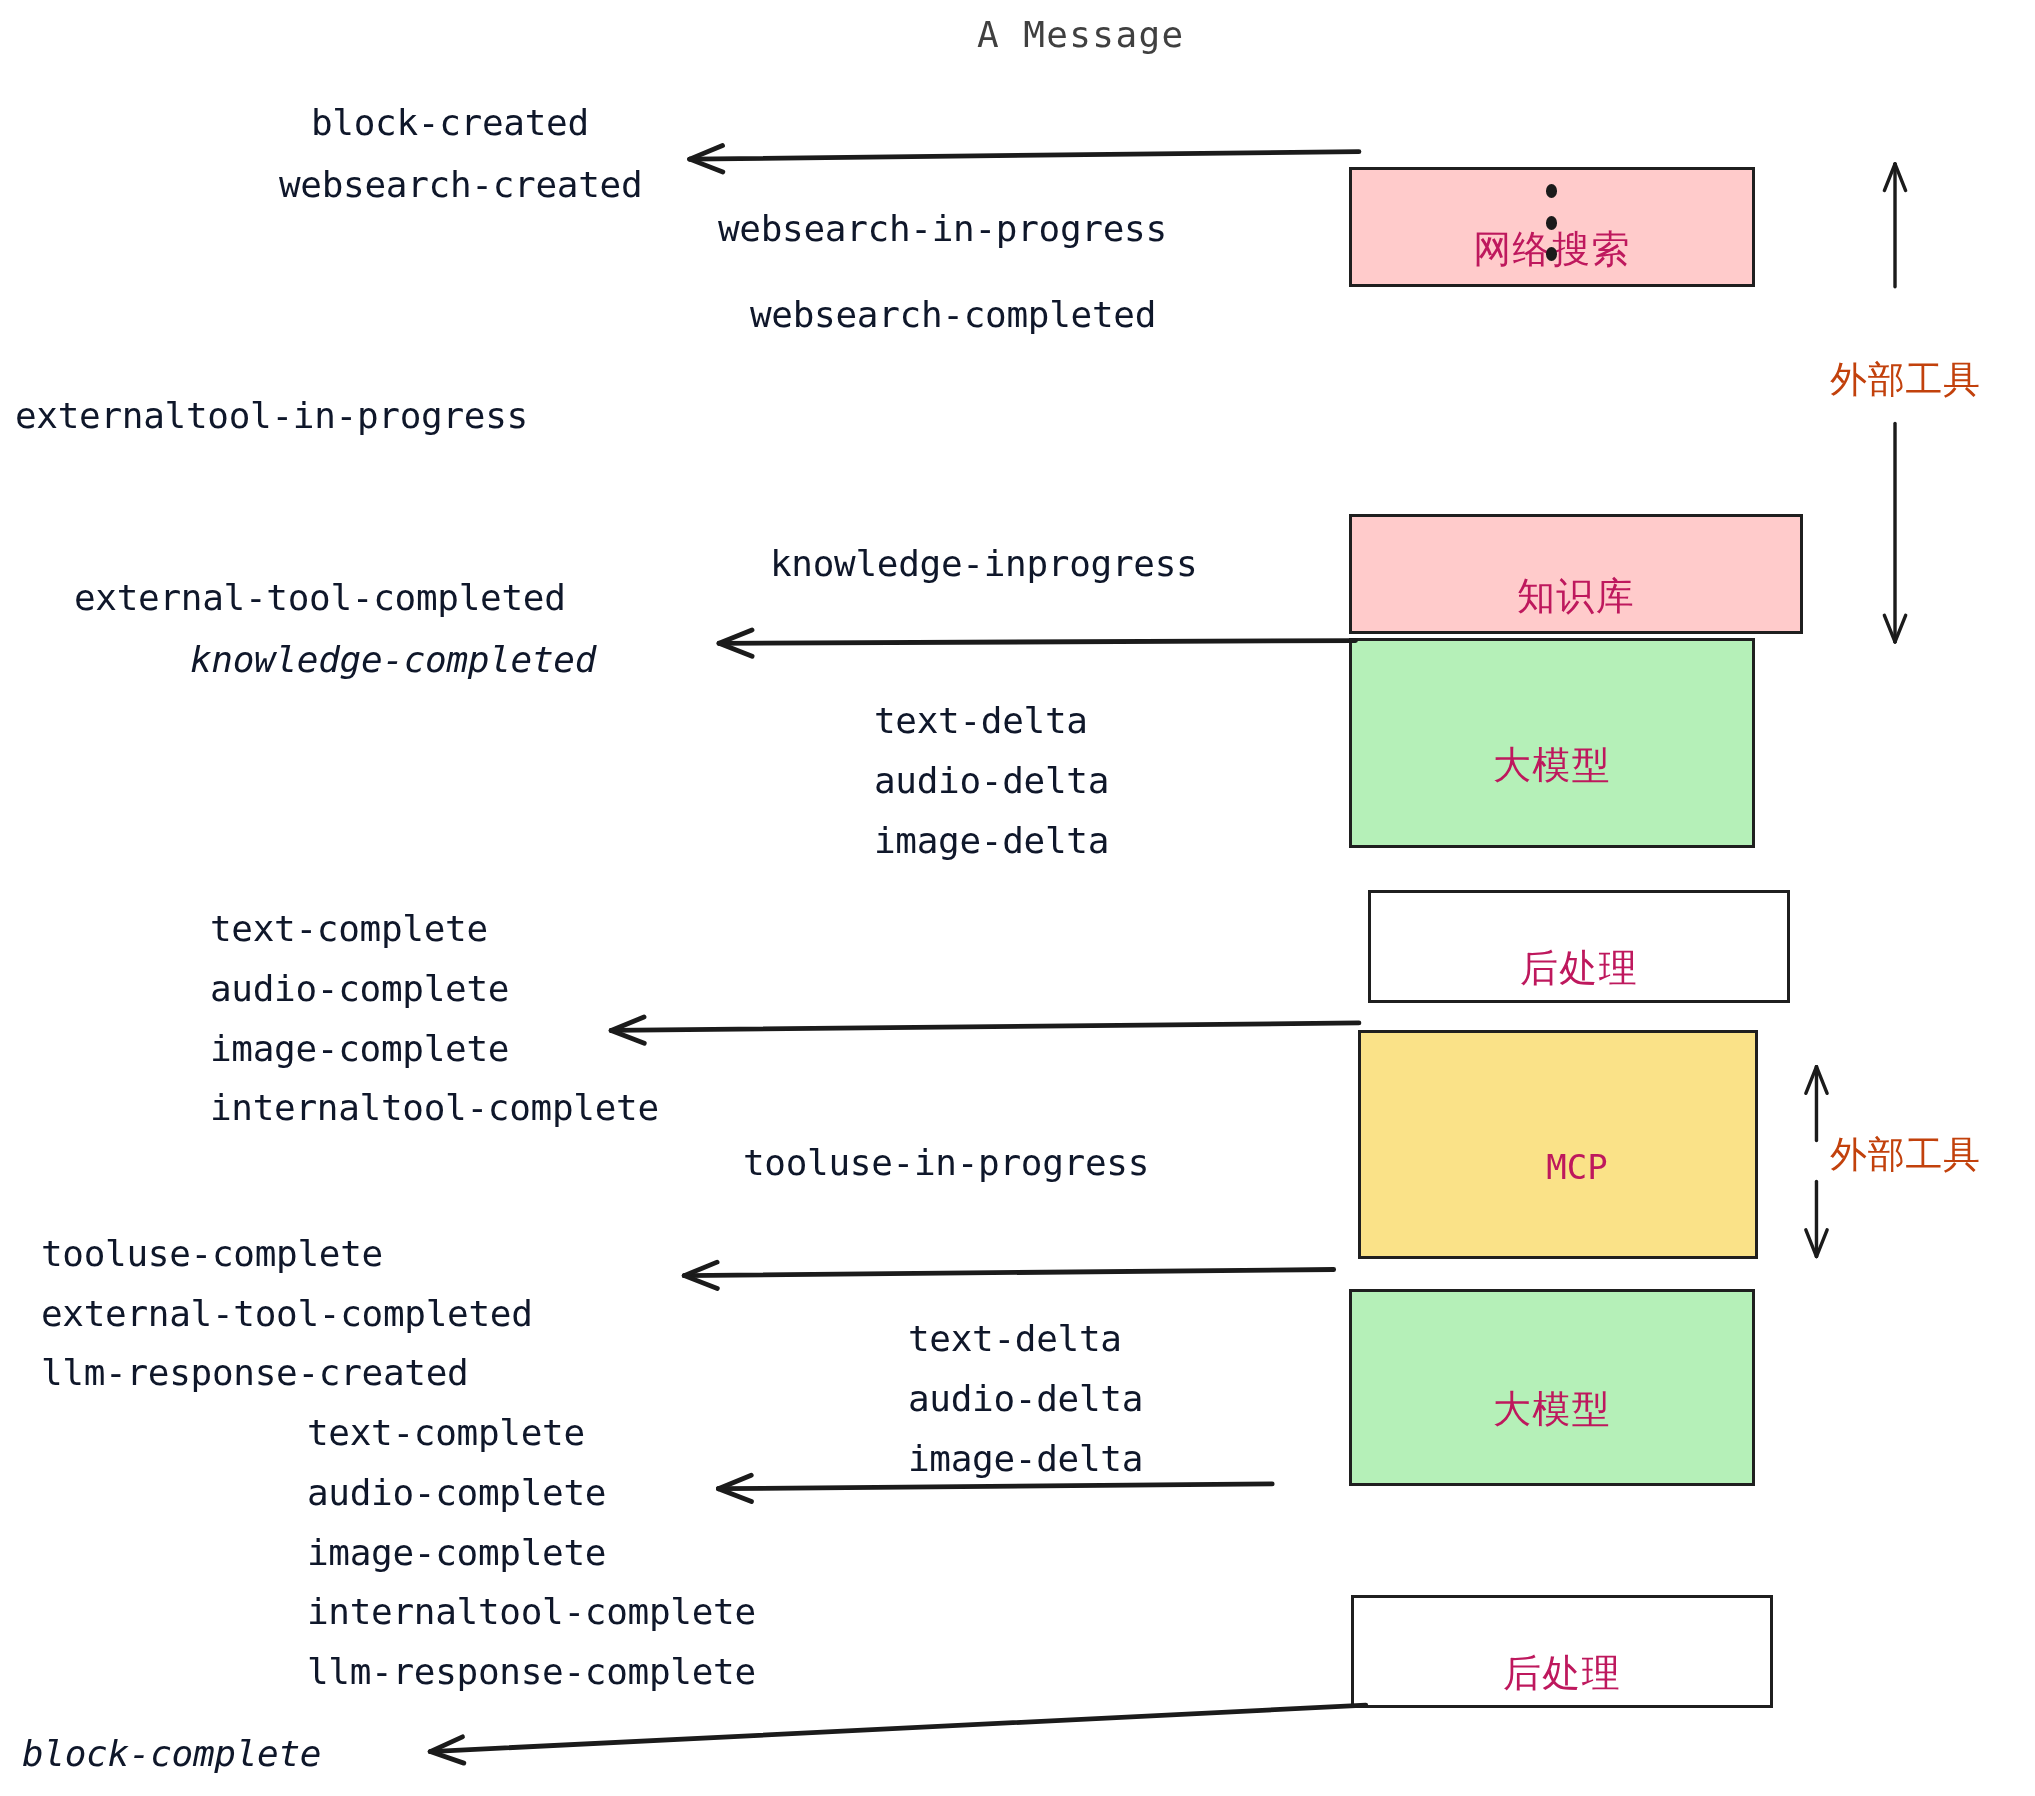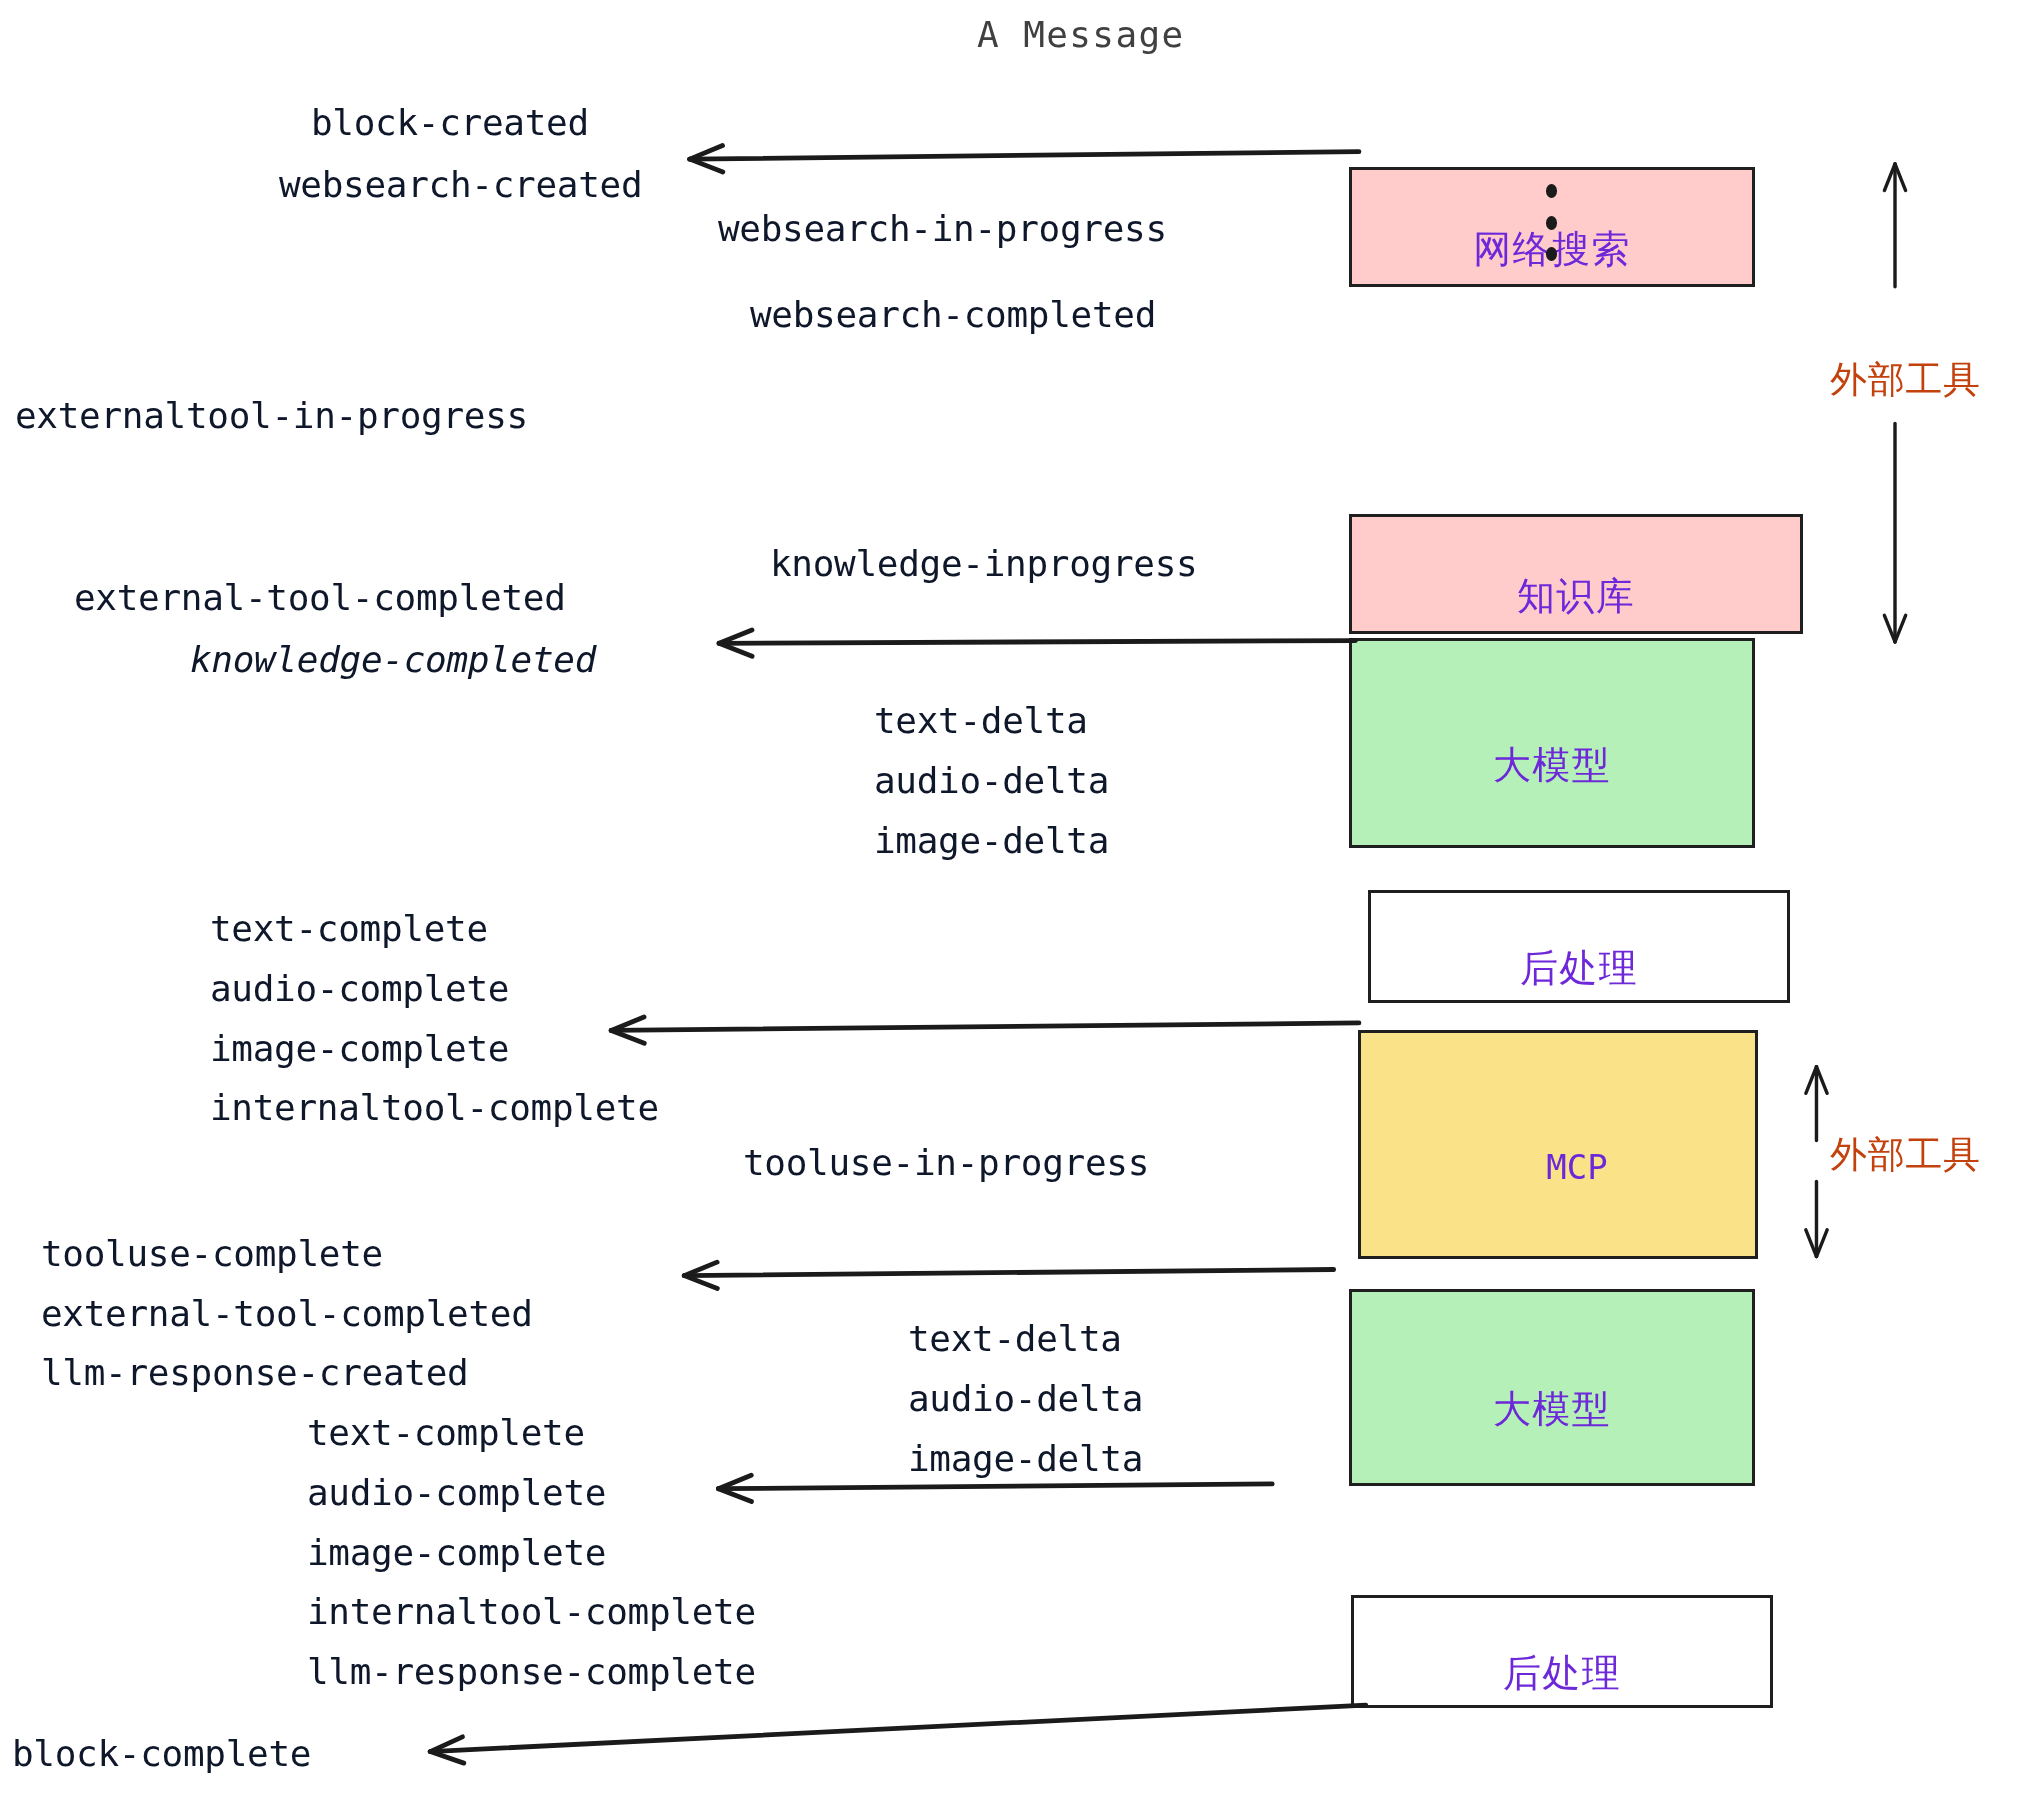--- a/index.html
+++ b/index.html
@@ -35,21 +35,21 @@
     position: absolute;
     box-sizing: border-box;
     border: 3.4px solid #1f1f1f;
     display: flex;
     align-items: center;
     justify-content: center;
   }
   .box-label {
     font-family: "DejaVu Sans", sans-serif;
     font-size: 38px;
-    color: #6d28d9;
+    color: #be185d;
     letter-spacing: 1.4px;
     white-space: nowrap;
     margin-top: 44px;
   }
   .box-label.mono {
     font-family: "DejaVu Sans Mono", monospace;
     font-size: 34px;
     letter-spacing: 0px;
   }
   .side-label {
@@ -127,21 +127,21 @@
       <div class="evt" style="left: 41px; top: 1293px;">external-tool-completed</div>
       <div class="evt" style="left: 41px; top: 1352px;">llm-response-created</div>
       <div class="evt" style="left: 908px; top: 1318px;">text-delta</div>
       <div class="evt" style="left: 908px; top: 1378px;">audio-delta</div>
       <div class="evt" style="left: 908px; top: 1438px;">image-delta</div>
       <div class="evt" style="left: 307px; top: 1412px;">text-complete</div>
       <div class="evt" style="left: 307px; top: 1472px;">audio-complete</div>
       <div class="evt" style="left: 307px; top: 1532px;">image-complete</div>
       <div class="evt" style="left: 307px; top: 1591px;">internaltool-complete</div>
       <div class="evt" style="left: 307px; top: 1651px;">llm-response-complete</div>
-      <div class="evt" style="left: 12px; top: 1733px;">block-complete</div>
+      <div class="evt" style="left: 22px; top: 1733px; font-style: italic;">block-complete</div>
     </div>
   <div id="dots-layer">
       <div class="dot" style="left: 1546px; top: 184px;"></div>
       <div class="dot" style="left: 1546px; top: 216px;"></div>
       <div class="dot" style="left: 1546px; top: 247px;"></div>
     </div>
   <div id="sidelabels-layer">
       <div class="side-label" style="left: 1830px; top: 355px;">外部工具</div>
       <div class="side-label" style="left: 1830px; top: 1130px;">外部工具</div>
     </div>

